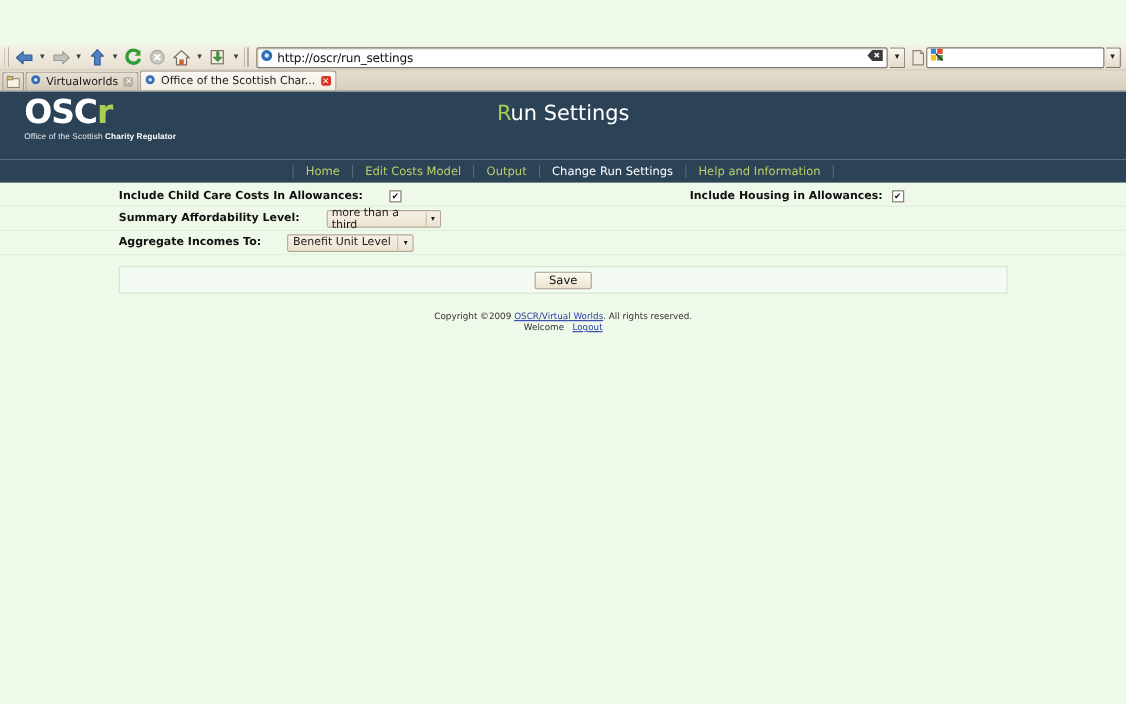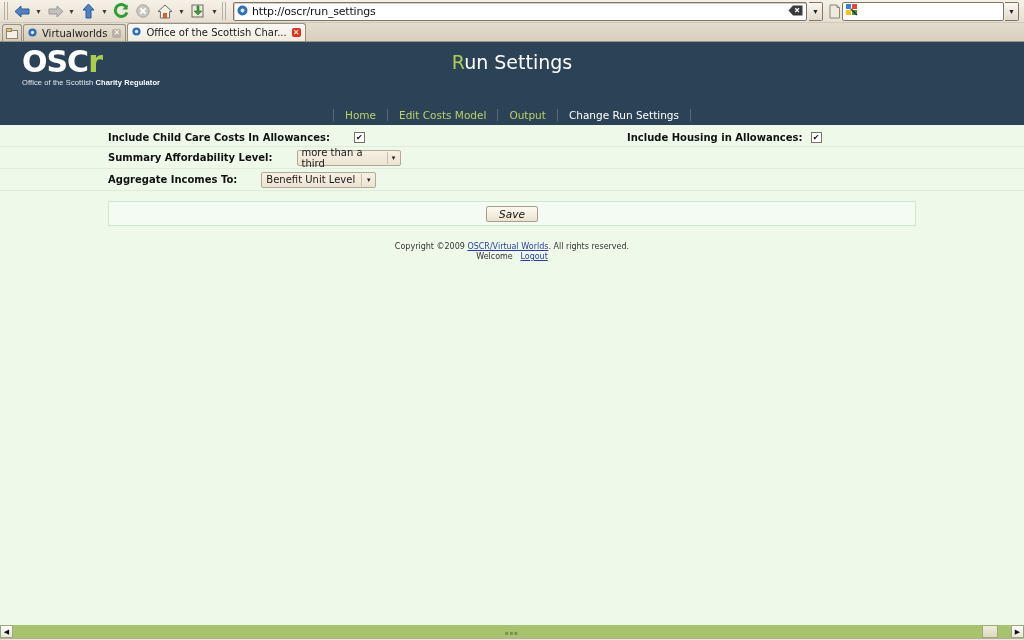--- a/index.html
+++ b/index.html
@@ -11,20 +11,21 @@
   }
   
   #browser-chrome{
     background:linear-gradient(#f2ece1,#e6ded0);
     border-bottom:1px solid #9c9384;
   }
   .toolbar{
     height:22px;display:flex;align-items:center;
     background:linear-gradient(#f6f1e7,#e7dfd1);
     padding:0 2px;
+    margin-top:41px;
   }
   .grip{width:5px;height:18px;margin:0 2px;
     background:repeating-linear-gradient(to right,#b9b0a0 0 1px,transparent 1px 3px);}
   .tb-btn{width:22px;height:20px;display:flex;align-items:center;justify-content:center;}
   .tb-caret{width:11px;height:20px;display:flex;align-items:center;justify-content:center;
     font-size:7px;color:#3c3c3c;}
   .urlbar{
     flex:1;height:17px;margin:0 2px 0 4px;background:#fff;
     border:1px solid #7e7668;border-radius:2px;display:flex;align-items:center;
     box-shadow:inset 1px 1px 0 #d6d0c4;
@@ -104,21 +105,20 @@
   .panel{
     margin:10px 108px 0 108px;height:23px;
     background:#f3fbf3;border:1px solid #cfe6cd;
     display:flex;align-items:center;justify-content:center;
   }
   .savebtn{
     padding:1px 12px;font-size:10.5px;color:#111;
     background:linear-gradient(#fdfaf2,#ece2cf);
     border:1px solid #a99e8a;border-radius:2px;
     font-family:"DejaVu Sans",sans-serif;
-    font-style:italic;
   }
   .footer{margin-top:16px;text-align:center;line-height:10px;}
   .footer .line{font-size:8px;color:#333;font-family:"DejaVu Sans",sans-serif;}
   .footer a{color:#2b3ea8;text-decoration:underline;}
   .footer .welcome{font-size:8px;color:#333;}
   
   .page-hscroll{
     position:absolute;left:0;bottom:0;width:1024px;height:13px;
     background:#a7c36d;display:flex;align-items:center;
   }
@@ -278,20 +278,21 @@
       <div class="logo-sub"><span>Office of the Scottish </span><b>Charity Regulator</b></div>
     </div>
     <div class="page-title"><span class="g">R</span><span>un Settings</span></div>
   </div>
 
   <div class="navbar">
     <div class="navitem">Home</div>
     <div class="navitem">Edit Costs Model</div>
     <div class="navitem">Output</div>
     <div class="navitem active">Change Run Settings</div>
+    <div class="navitem">Help and Information</div>
   </div>
 
   <div class="content">
 
     <div class="formrow" style="margin-top:4px">
       <div class="cellL">
         <span class="lbl">Include Child Care Costs In Allowances:</span>
         <span class="checkbox">✔</span>
       </div>
       <div class="cellR">

